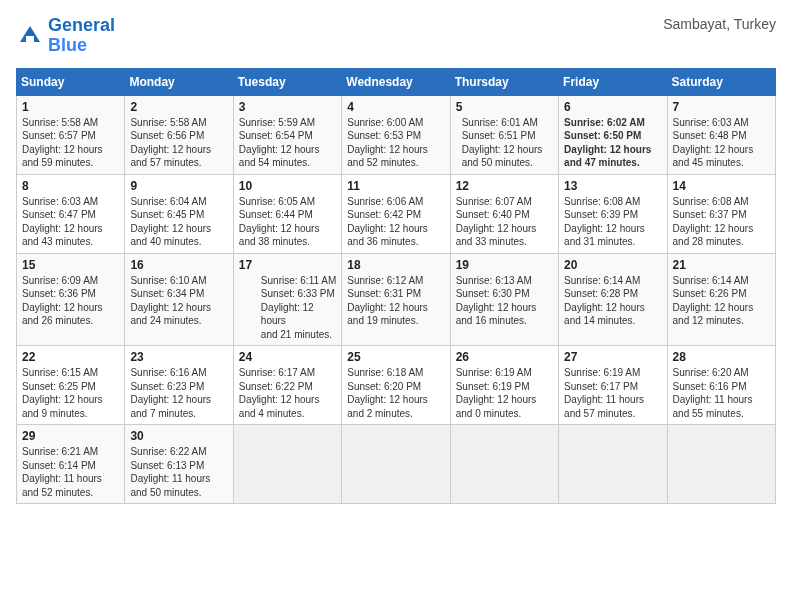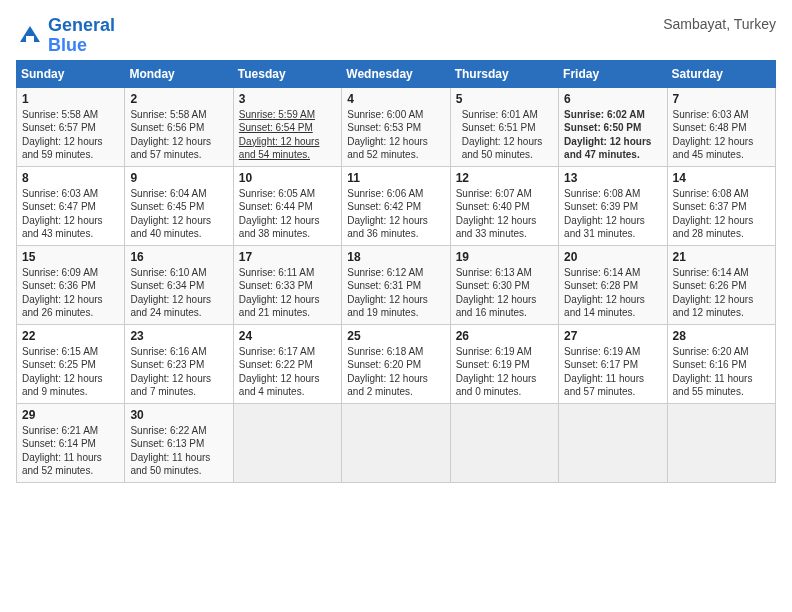--- a/index.html
+++ b/index.html
@@ -7,21 +7,21 @@
       font-family: Arial, sans-serif;
       background: #fff;
       width: 792px;
       min-height: 612px;
       padding: 16px;
     }
     .header {
       display: flex;
       justify-content: space-between;
       align-items: flex-start;
-      margin-bottom: 4px;
+      margin-bottom: 12px;
     }
     .logo {
       display: flex;
       align-items: center;
       gap: 4px;
     }
     .logo-text {
       font-size: 18px;
       font-weight: bold;
       color: #333;
@@ -127,21 +127,21 @@
         </td>
         <td>
           <span class="day-num">2</span>
           <div class="day-info" style="white-space: pre-line;">Sunrise: 5:58 AM
 Sunset: 6:56 PM
 Daylight: 12 hours
 and 57 minutes.</div>
         </td>
         <td>
           <span class="day-num">3</span>
-          <div class="day-info" style="white-space: pre-line; text-decoration: underline;">Sunrise: 5:59 AM
+          <div class="day-info" style="white-space: pre-line;">Sunrise: 5:59 AM
 Sunset: 6:54 PM
 Daylight: 12 hours
 and 54 minutes.</div>
         </td>
         <td>
           <span class="day-num">4</span>
           <div class="day-info" style="white-space: pre-line;">Sunrise: 6:00 AM
 Sunset: 6:53 PM
 Daylight: 12 hours
 and 52 minutes.</div>
@@ -229,21 +229,21 @@
         </td>
         <td>
           <span class="day-num">16</span>
           <div class="day-info" style="white-space: pre-line;">Sunrise: 6:10 AM
 Sunset: 6:34 PM
 Daylight: 12 hours
 and 24 minutes.</div>
         </td>
         <td>
           <span class="day-num">17</span>
-          <div class="day-info" style="white-space: pre-line;">Sunrise: 6:11 AM
+          <div class="day-info" style="white-space: pre-line; margin-left: 22px;">Sunrise: 6:11 AM
 Sunset: 6:33 PM
 Daylight: 12 hours
 and 21 minutes.</div>
         </td>
         <td>
           <span class="day-num">18</span>
           <div class="day-info" style="white-space: pre-line;">Sunrise: 6:12 AM
 Sunset: 6:31 PM
 Daylight: 12 hours
 and 19 minutes.</div>

